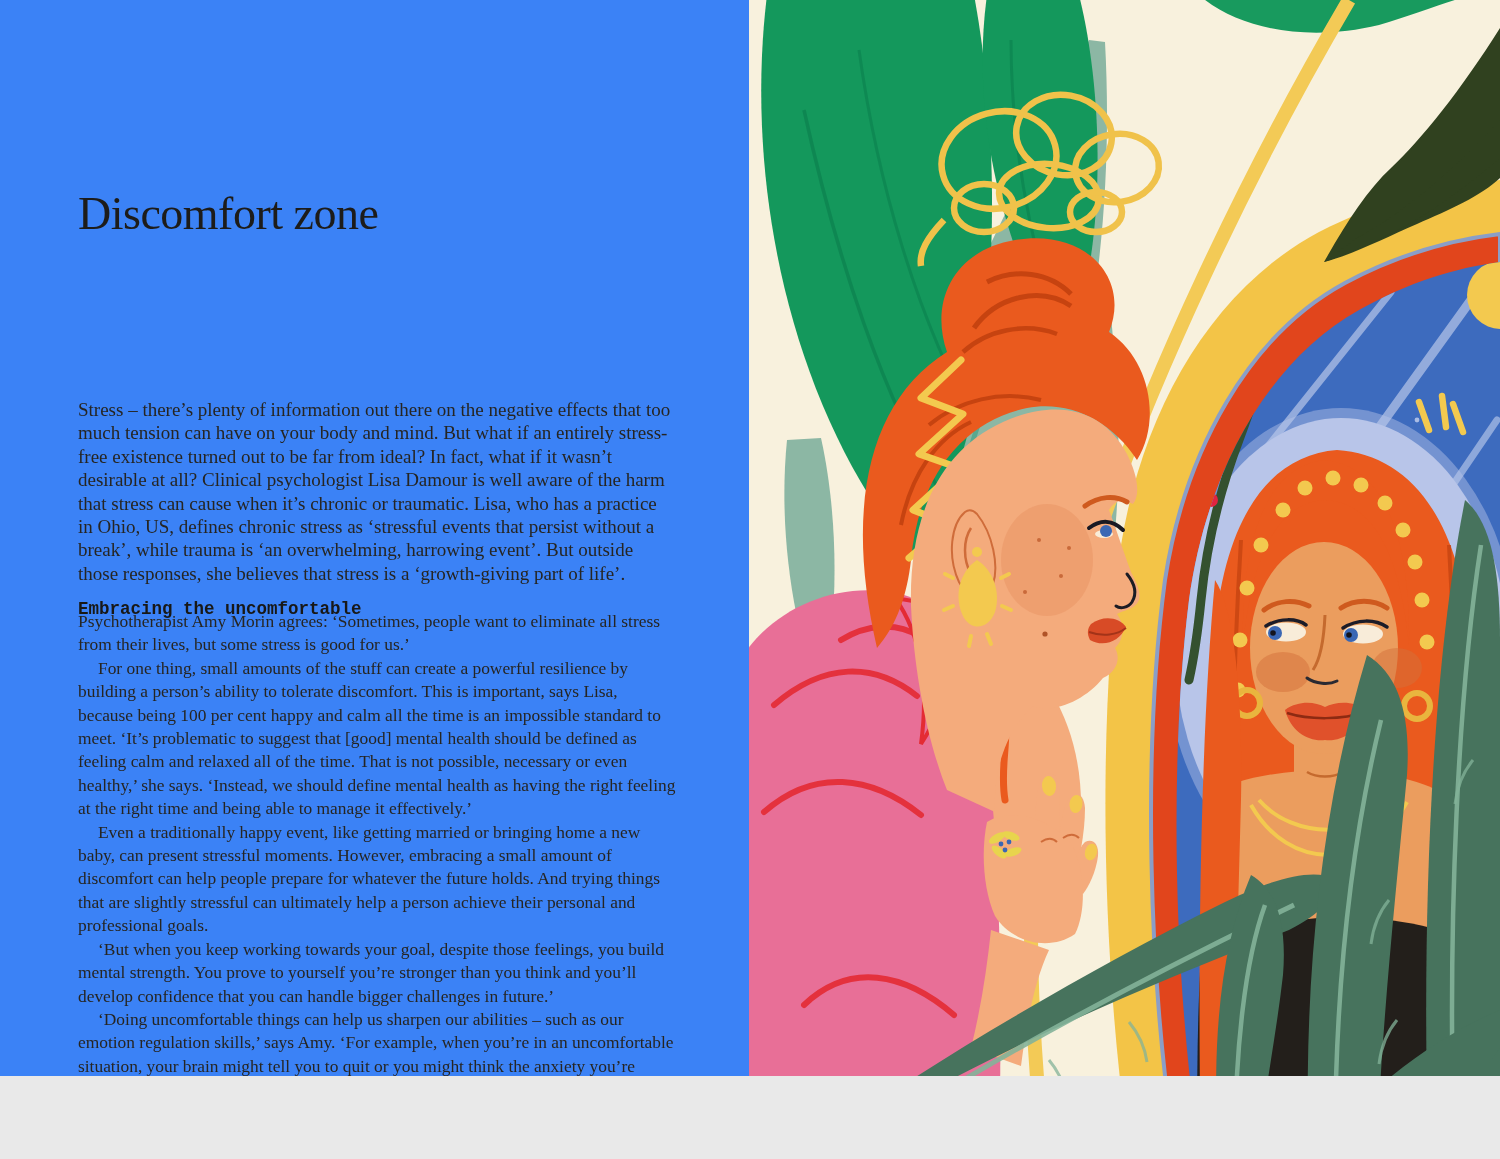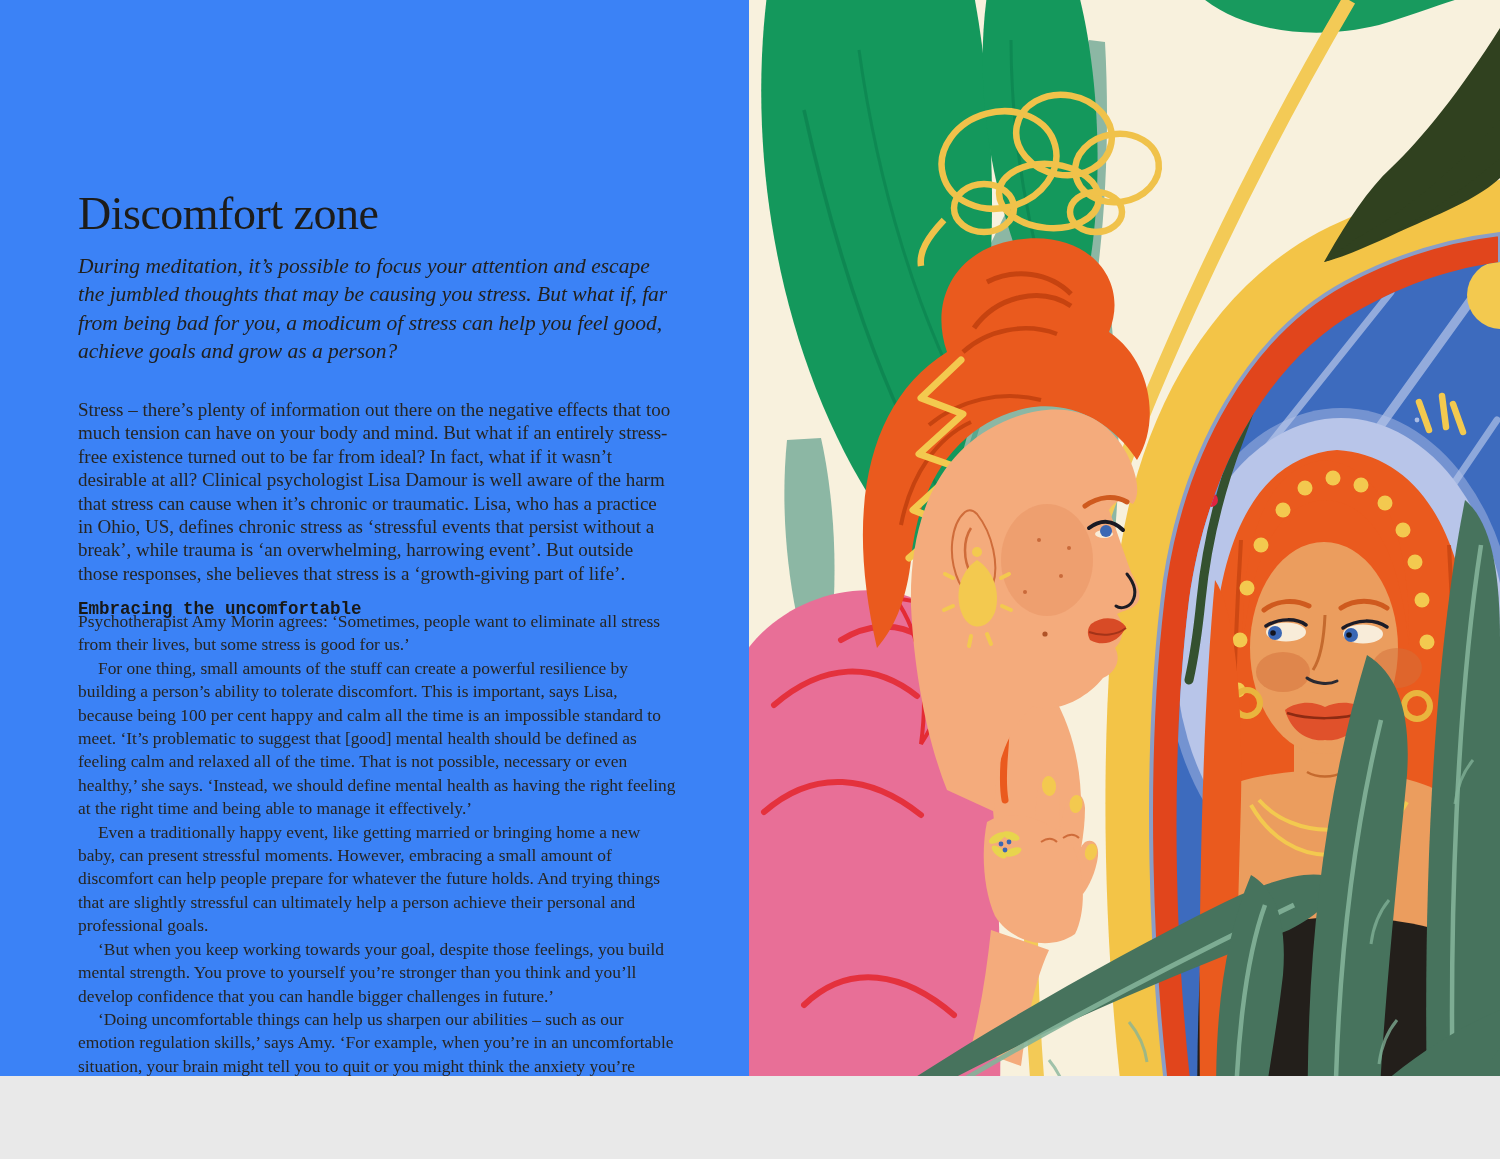--- a/index.html
+++ b/index.html
@@ -21,21 +21,20 @@
   .page-num{position:absolute;top:1101px;left:0;font-size:17px;font-weight:700;color:#1d1c1a;}
   .illustration{position:absolute;left:749px;top:0;width:751px;height:1159px;}
 </style>
 </head>
 <body>
 
 <div class="page">
 
   <div class="text-col">
     <h1 class="article-title">Discomfort zone</h1>
-    <p class="intro">During meditation, it’s possible to focus your attention and escape the jumbled thoughts that may be causing you stress. But what if, far from being bad for you, a modicum of stress can help you feel good, achieve goals and grow as a person?</p>
     <p class="para-lead">Stress – there’s plenty of information out there on the negative effects that too much tension can have on your body and mind. But what if an entirely stress-free existence turned out to be far from ideal? In fact, what if it wasn’t desirable at all? Clinical psychologist Lisa Damour is well aware of the harm that stress can cause when it’s chronic or traumatic. Lisa, who has a practice in Ohio, US, defines chronic stress as ‘stressful events that persist without a break’, while trauma is ‘an overwhelming, harrowing event’. But outside those responses, she believes that stress is a ‘growth-giving part of life’.</p>
     <h2 class="subhead">Embracing the uncomfortable</h2>
     <div class="body-block">
       <p>Psychotherapist Amy Morin agrees: ‘Sometimes, people want to eliminate all stress from their lives, but some stress is good for us.’</p>
       <p>For one thing, small amounts of the stuff can create a powerful resilience by building a person’s ability to tolerate discomfort. This is important, says Lisa, because being 100 per cent happy and calm all the time is an impossible standard to meet. ‘It’s problematic to suggest that [good] mental health should be defined as feeling calm and relaxed all of the time. That is not possible, necessary or even healthy,’ she says. ‘Instead, we should define mental health as having the right feeling at the right time and being able to manage it effectively.’</p>
       <p>Even a traditionally happy event, like getting married or bringing home a new baby, can present stressful moments. However, embracing a small amount of discomfort can help people prepare for whatever the future holds. And trying things that are slightly stressful can ultimately help a person achieve their personal and professional goals.</p>
       <p>‘But when you keep working towards your goal, despite those feelings, you build mental strength. You prove to yourself you’re stronger than you think and you’ll develop confidence that you can handle bigger challenges in future.’</p>
       <p>‘Doing uncomfortable things can help us sharpen our abilities – such as our emotion regulation skills,’ says Amy. ‘For example, when you’re in an uncomfortable situation, your brain might tell you to quit or you might think the anxiety you’re experiencing is a sign you can’t succeed.</p>
     </div>
     <div class="page-num">30</div>

